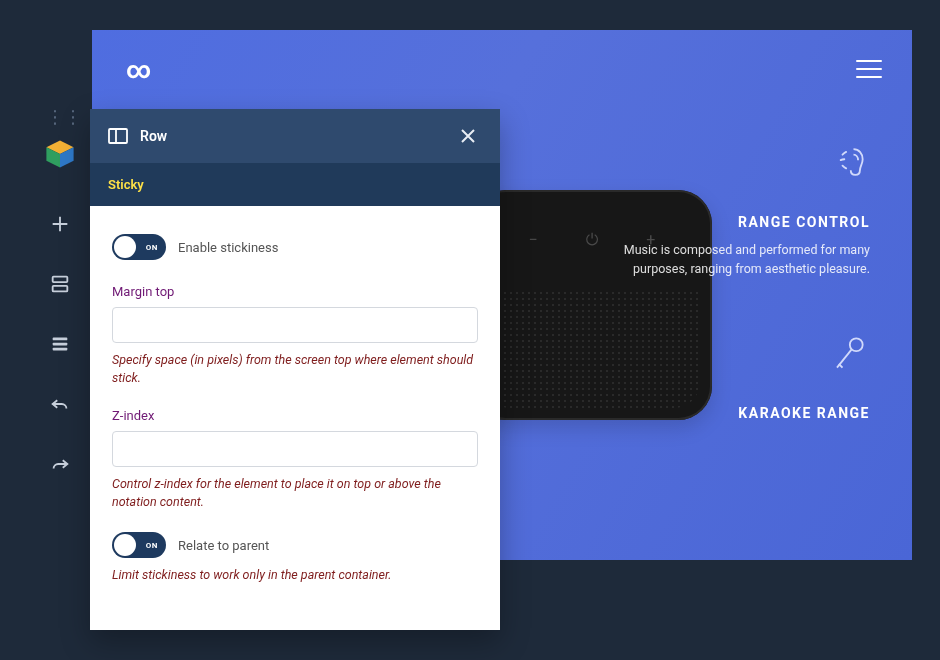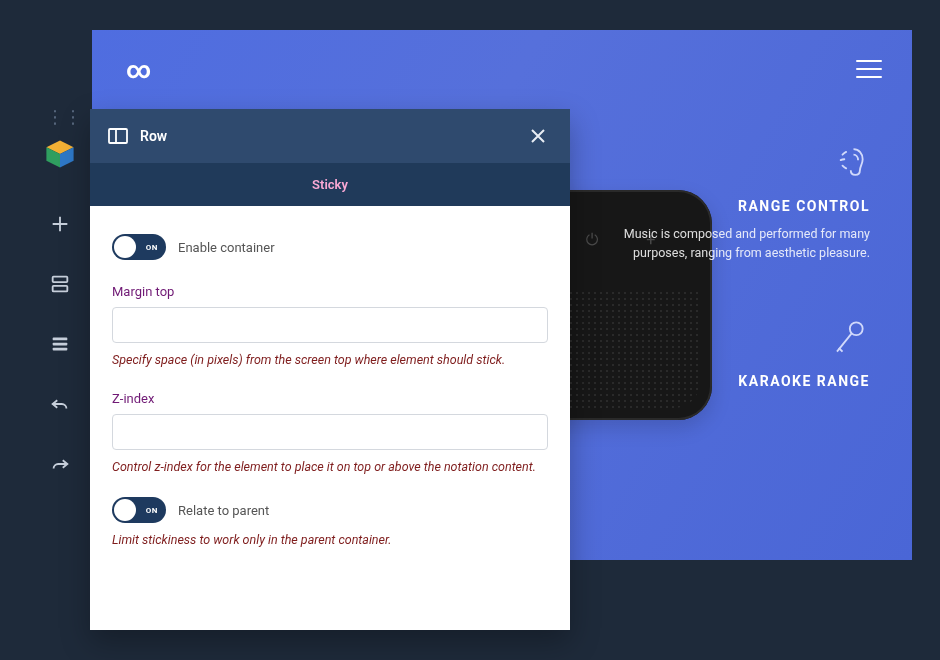--- a/index.html
+++ b/index.html
@@ -76,21 +76,21 @@
     color: #fff;
     text-align: right;
     display: flex;
     flex-direction: column;
     gap: 52px;
   }
   .feat h3 {
     font-size: 14px;
     font-weight: 700;
     letter-spacing: 1.5px;
-    margin-top: 10px;
+    margin-top: 26px;
     margin-bottom: 10px;
   }
   .feat p {
     font-size: 12.5px;
     line-height: 1.55;
     color: rgba(255,255,255,0.85);
   }
   .feat .ico {
     display: inline-flex;
     width: 44px;
@@ -129,21 +129,21 @@
     cursor: pointer;
     font-size: 20px;
   }
   .rail button.tool svg { width: 22px; height: 22px; }
 
   
   .panel {
     position: absolute;
     left: 90px;
     top: 109px;
-    width: 480px;
+    width: 410px;
     height: 521px;
     background: #fff;
     box-shadow: 0 12px 28px rgba(0,0,0,0.28);
     display: flex;
     flex-direction: column;
   }
   .panel-header {
     background: #2f4a6e;
     color: #fff;
     height: 54px;
@@ -156,25 +156,24 @@
   }
   .panel-header .close {
     margin-left: auto;
     width: 28px; height: 28px;
     display: flex; align-items: center; justify-content: center;
     cursor: pointer;
     color: #e8edf4;
   }
   .panel-sub {
     background: #203a5a;
-    color: #f9a8d4;
+    color: #fde047;
     font-size: 13px;
     font-weight: 600;
     padding: 14px 18px;
-    text-align: center;
   }
   .panel-body {
     flex: 1;
     overflow: auto;
     padding: 28px 22px 12px 22px;
     color: #555;
     font-size: 13px;
   }
   .toggle-row {
     display: flex;
@@ -338,21 +337,21 @@
     </span>
   </div>
   <div class="panel-sub">Sticky</div>
   <div class="panel-body">
 
     <div class="toggle-row">
       <div class="toggle">
         <span class="knob"></span>
         <span class="tlabel">ON</span>
       </div>
-      <span>Enable container</span>
+      <span>Enable stickiness</span>
     </div>
 
     <div class="field-group">
       <label class="field-label">Margin top</label>
       <input class="text-input" type="text" value="" style="">
       <div class="hint">Specify space (in pixels) from the screen top where element should stick.</div>
     </div>
 
     <div class="field-group">
       <label class="field-label">Z-index</label>

